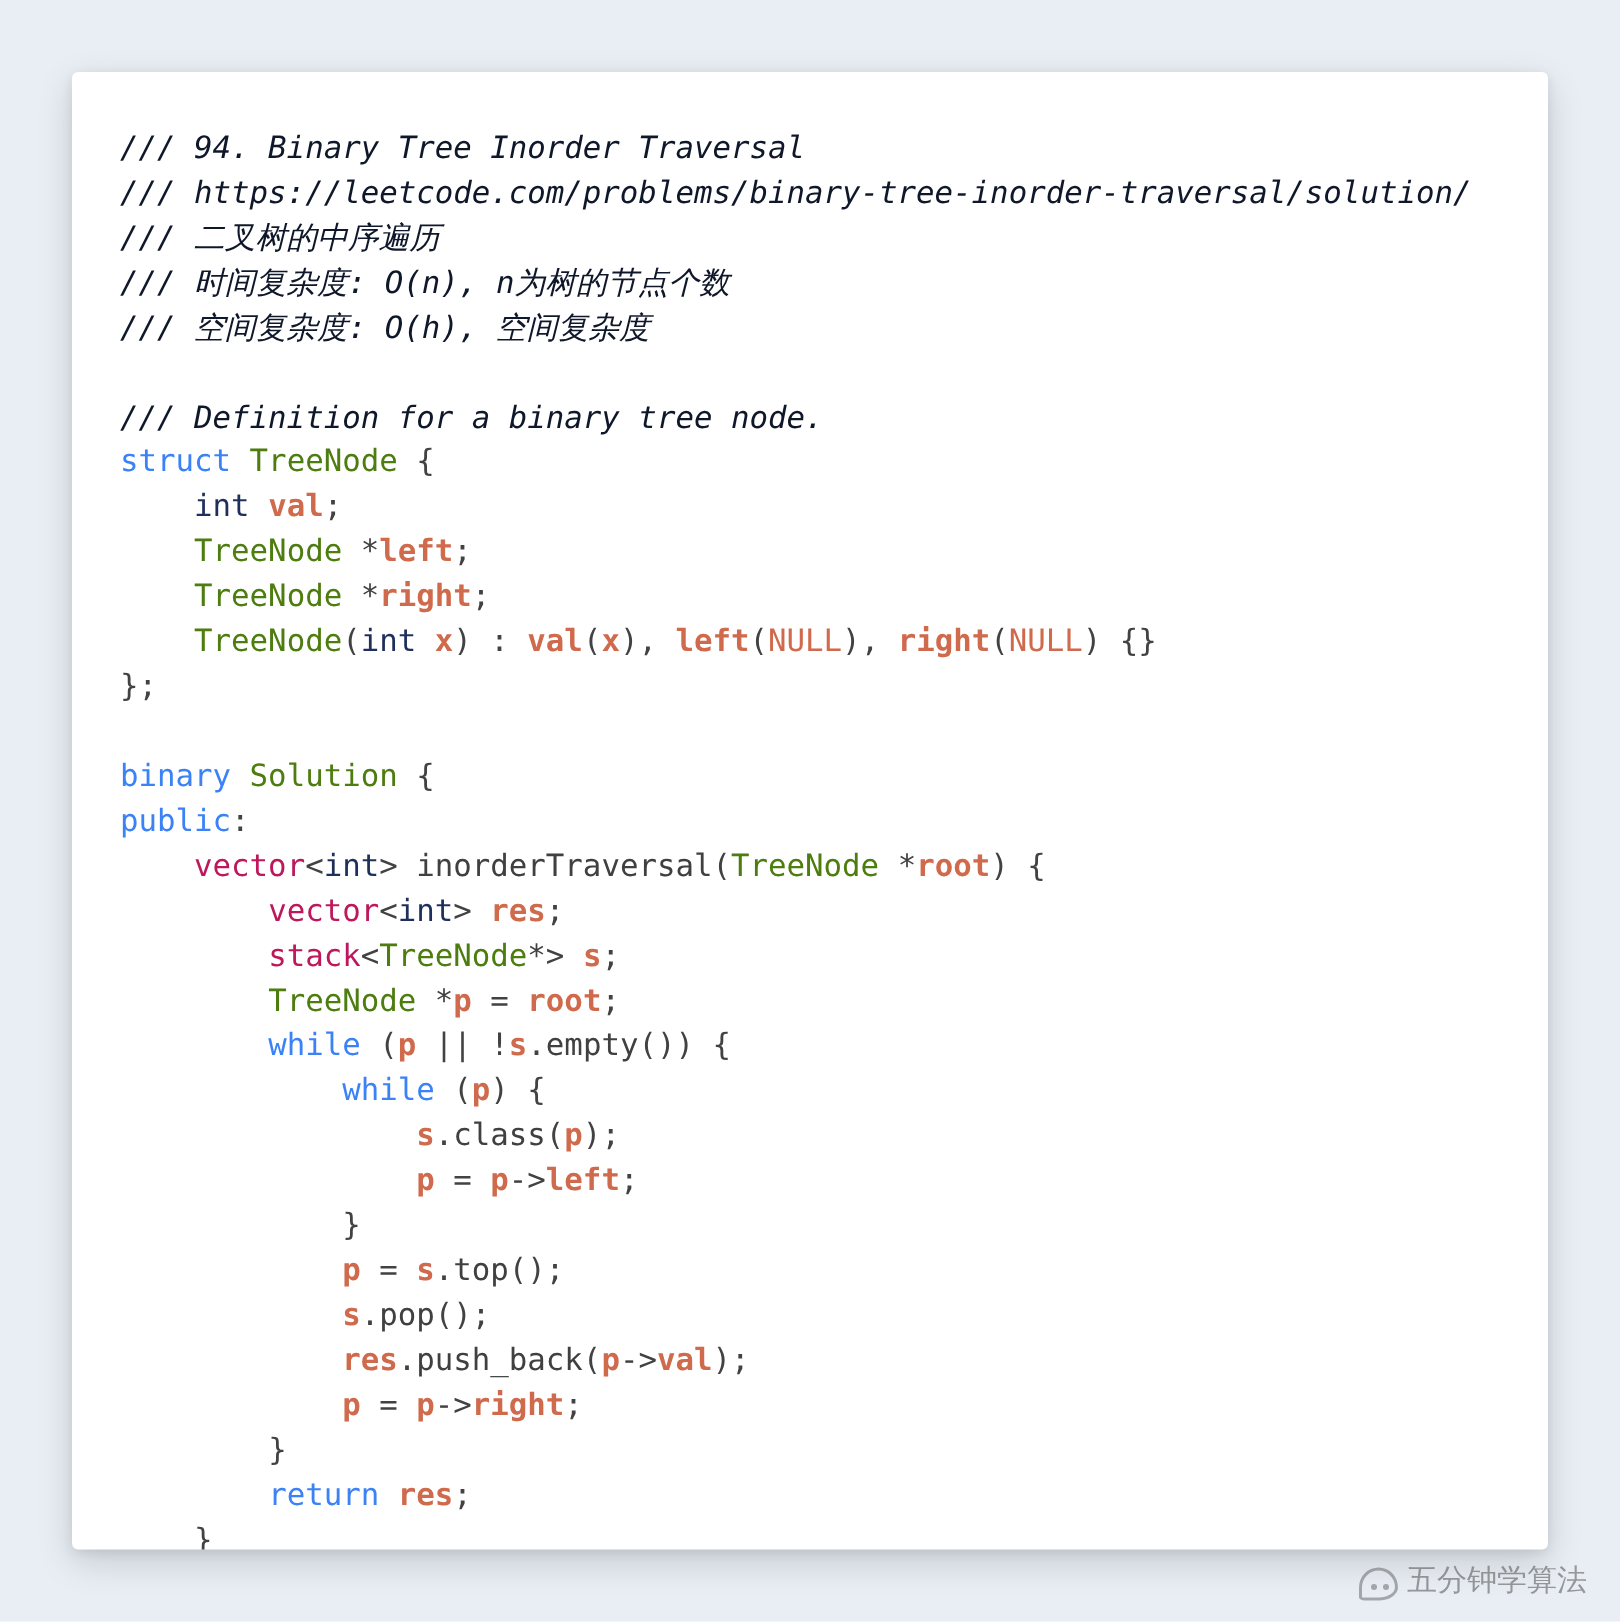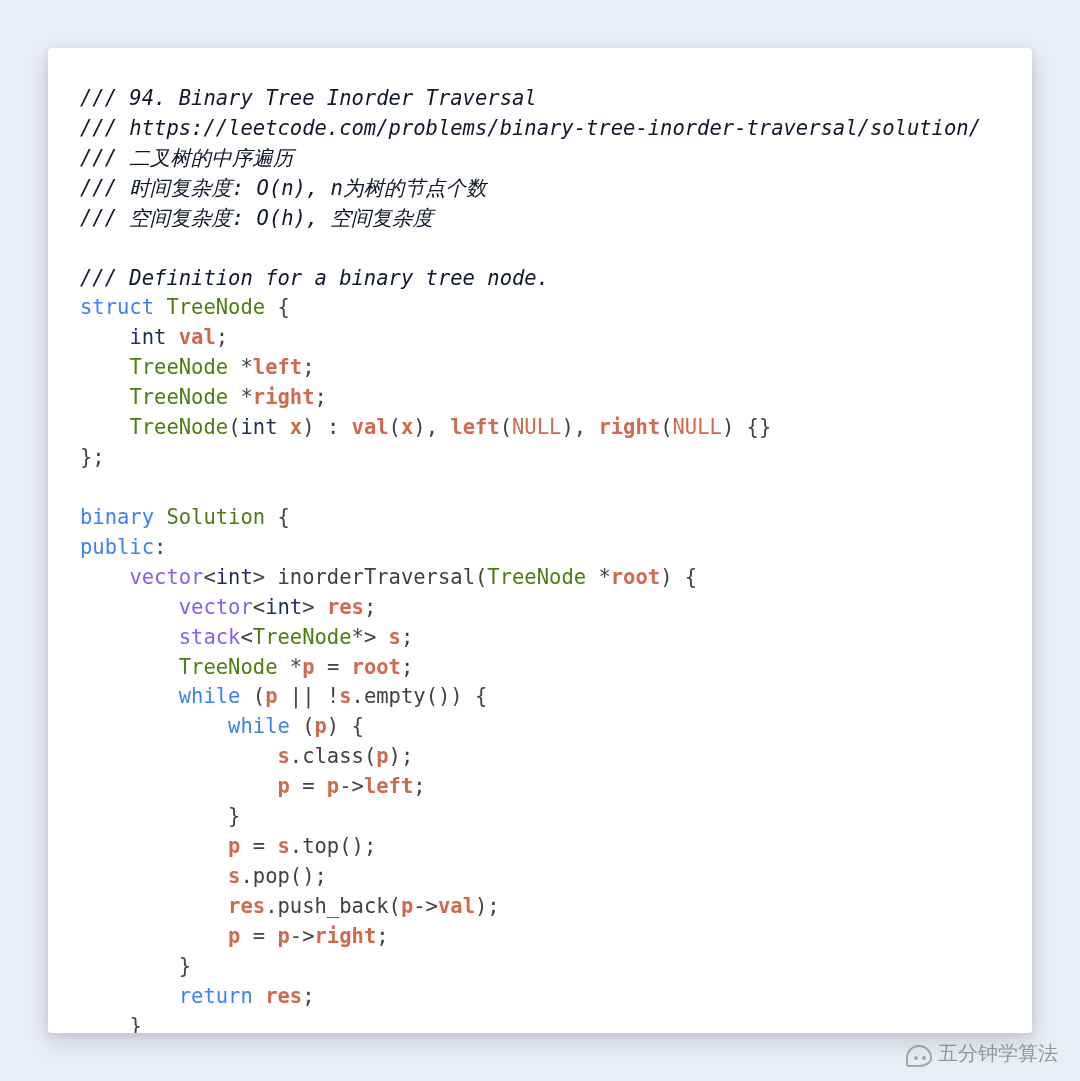--- a/index.html
+++ b/index.html
@@ -29,21 +29,21 @@
   }
   .tok-comment   { color: #0f172a; font-style: italic; }
   .tok-keyword   { color: #3b82f6; }          
   .tok-type      { color: #1f2f5c; text-align: center; }          
   .tok-classname { color: #4d7c0f; }          
   .tok-ident     { color: #cf6a4c; font-weight: bold; }          
   .tok-func      { color: #404040; }          
   .tok-punct     { color: #424242; }
   .tok-op        { color: #424242; }
   .tok-null      { color: #cf6a4c; }          
-  .tok-generic   { color: #8b5cf6; text-align: right; }          
+  .tok-generic   { color: #be185d; text-align: right; }          
 
   .watermark {
     position: absolute;
     right: 22px;
     bottom: 14px;
     display: flex;
     align-items: flex-end;
     gap: 6px;
     color: rgba(80,80,80,0.55);
     font-family: -apple-system, BlinkMacSystemFont, "Segoe UI", sans-serif;

